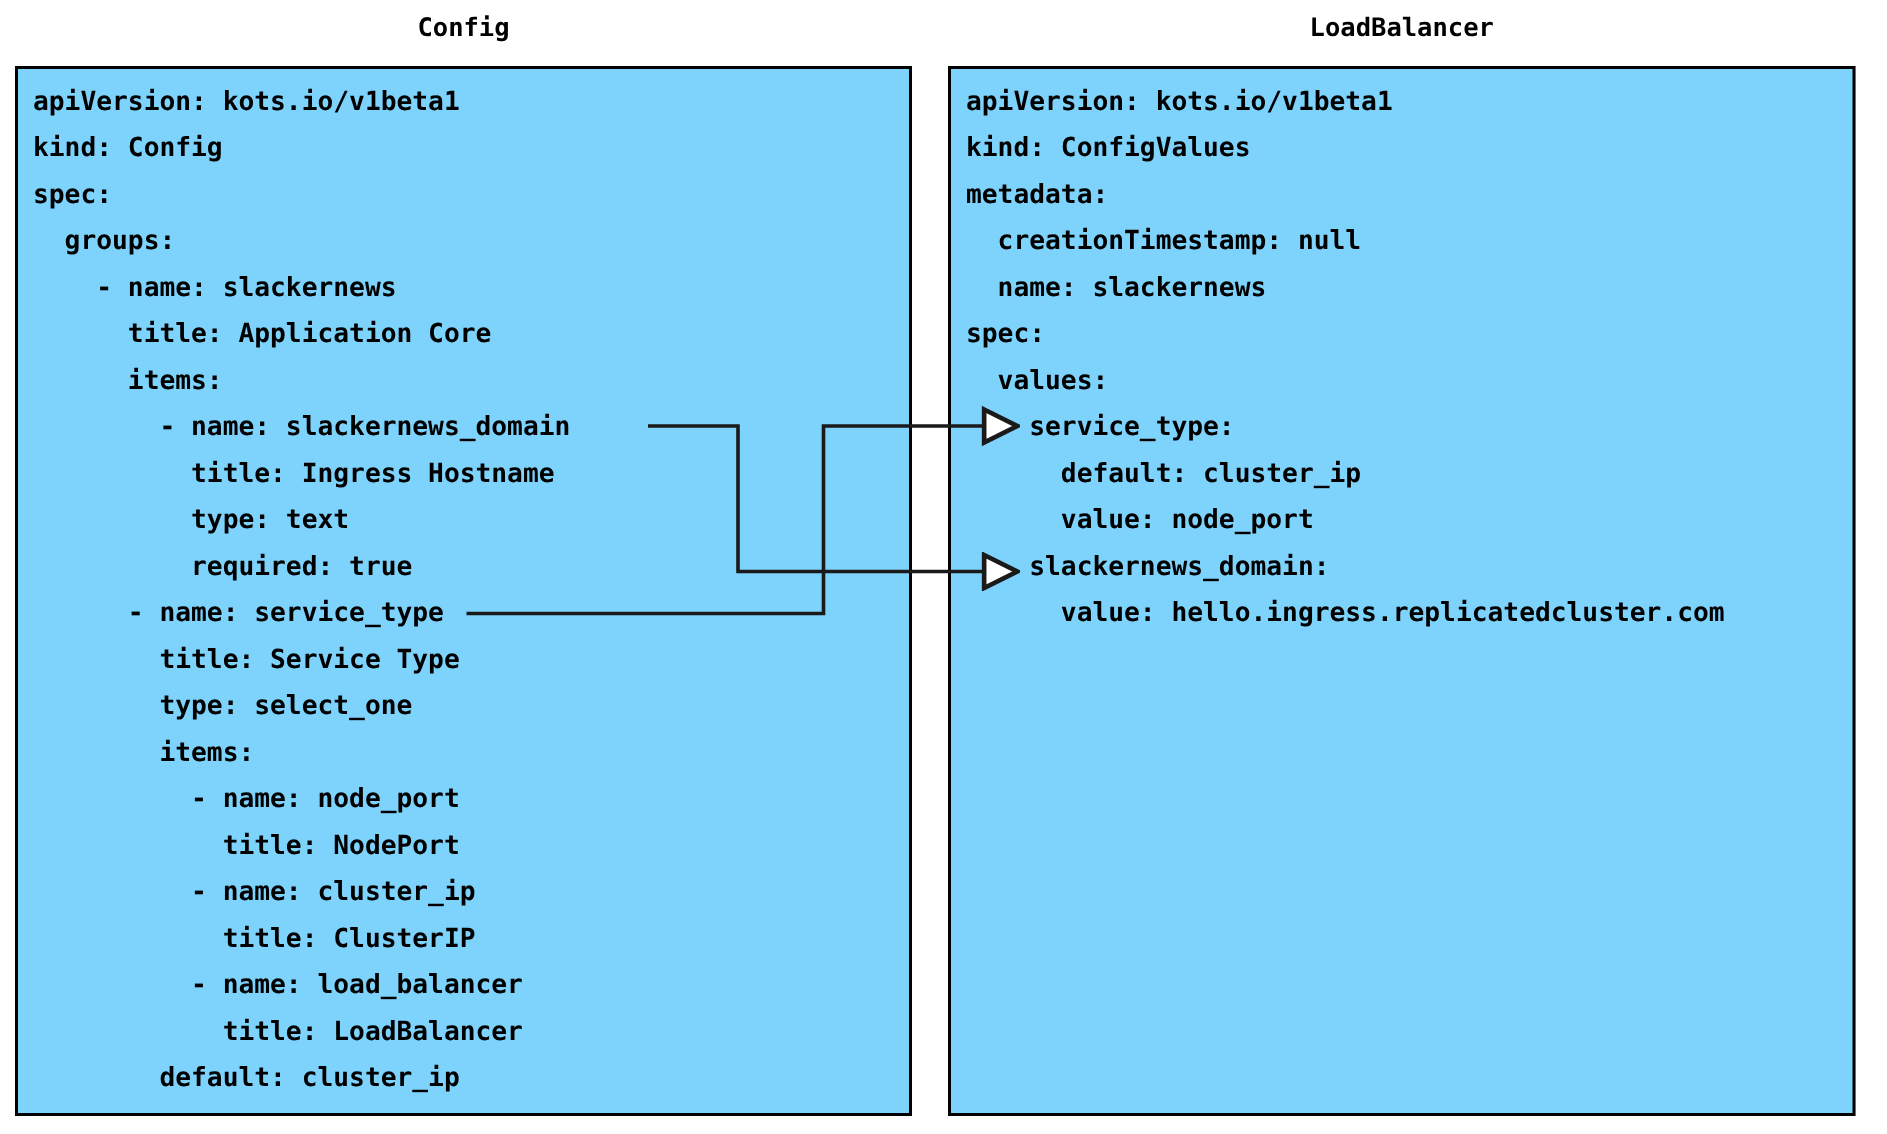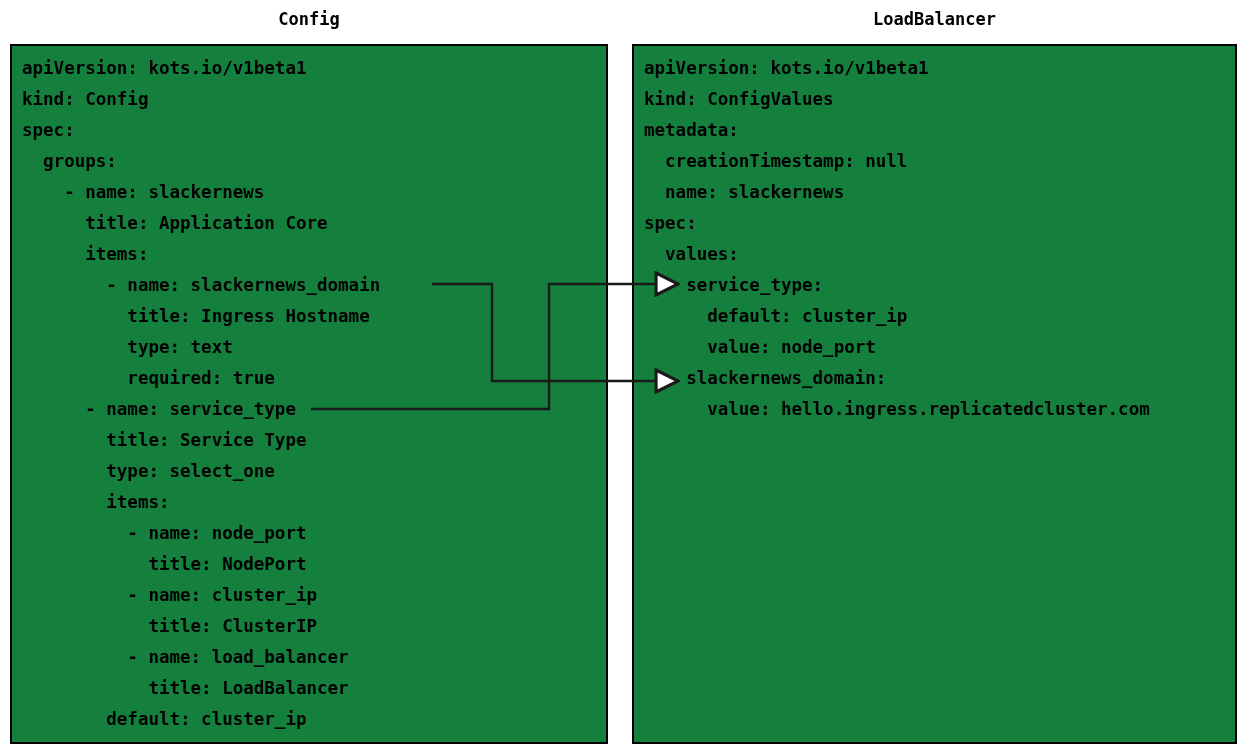--- a/index.html
+++ b/index.html
@@ -39,21 +39,21 @@
   }
   #title-configvalues {
     left: 632px;
     top: 9px;
     width: 605px;
   }
 
   
   .panel {
     position: absolute;
-    background: #15803d;
+    background: #7dd3fc;
     border: 2px solid #000000;
     box-sizing: border-box;
   }
   #panel-config {
     left: 10px;
     top: 44px;
     width: 598px;
     height: 700px;
   }
   #panel-configvalues {

